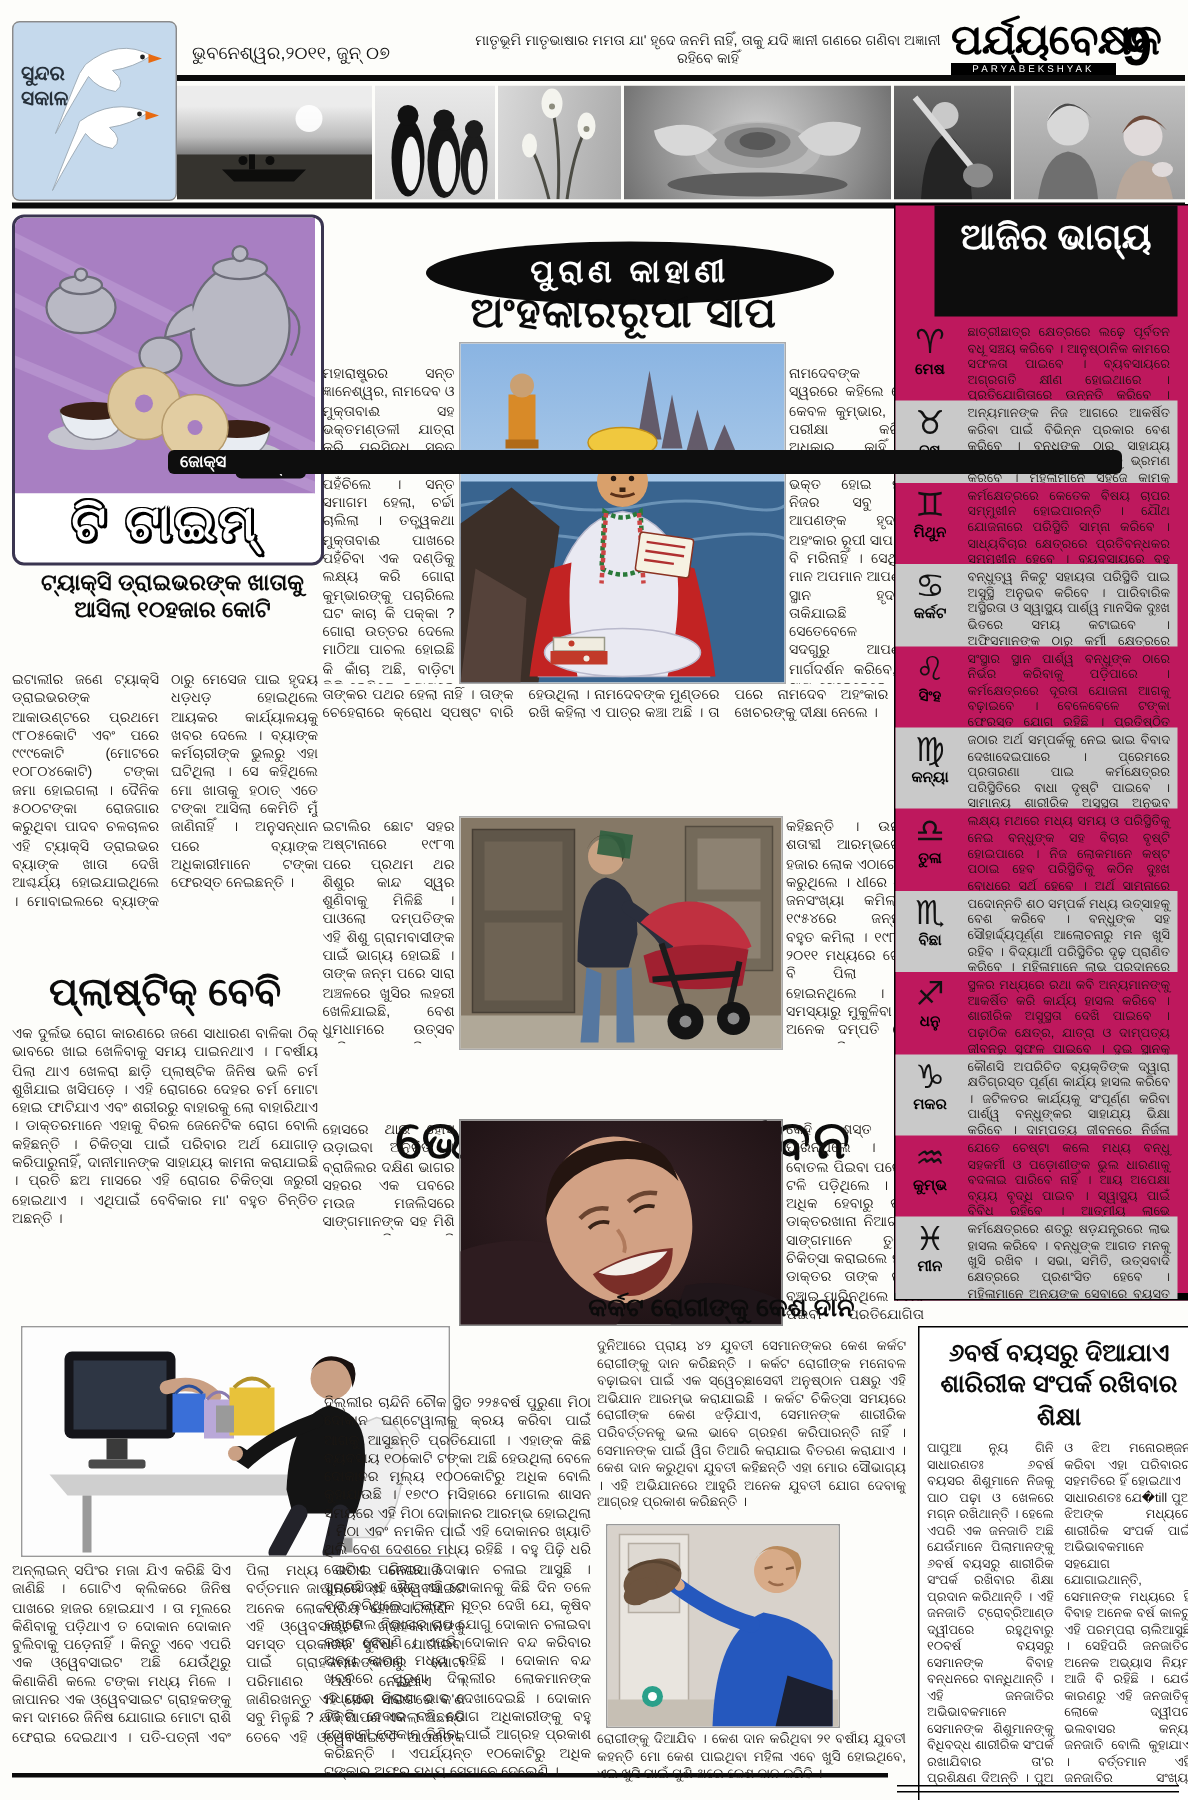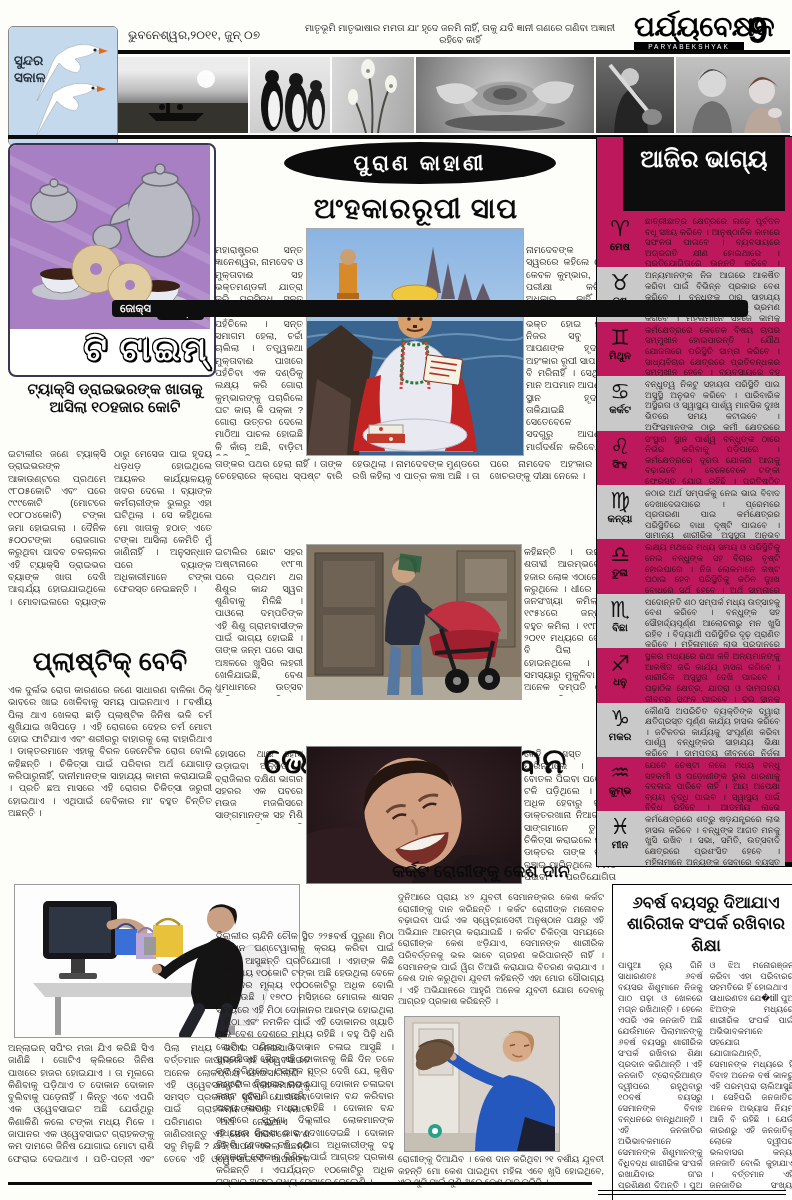--- a/index.html
+++ b/index.html
@@ -3,36 +3,36 @@
 <meta charset="utf-8">
 <style>
   html,body{margin:0;padding:0;background:#e9e7e2;}
   .page{position:relative;width:792px;height:1200px;background:#fdfdfa;margin:0 auto;
         font-family:"Liberation Sans","DejaVu Sans",sans-serif;color:#171310;overflow:hidden;}
   .abs{position:absolute;}
   .jtext{font-size:9.5px;line-height:12.3px;text-align:justify;color:#1b1713;overflow:hidden;}
   .head{font-weight:900;color:#0b0b0b;text-align:center;line-height:1.22;}
   .rule{background:#0b0b0b;}
   
-  .masthead{left:8px;top:14px;width:108px;height:118px;background:#c5d9ec;border:1px solid #8a8a8a;border-radius:5px;overflow:hidden;margin-top:12px;}
+  .masthead{left:8px;top:14px;width:108px;height:118px;background:#c5d9ec;border:1px solid #8a8a8a;border-radius:5px;overflow:hidden;}
   .masthead-label{position:absolute;left:5px;top:26px;width:50px;font-size:13.5px;font-weight:700;color:#26303a;line-height:1.25;}
   .dateline{left:128px;top:28px;width:200px;font-size:12px;color:#111;}
-  .tagline{left:304px;top:22px;width:312px;font-size:9.5px;line-height:12px;text-align:center;color:#111;}
+  .tagline{left:316px;top:22px;width:312px;font-size:9.5px;line-height:12px;text-align:center;color:#111;}
   .logo{left:634px;top:13px;width:110px;text-align:center;}
   .logo-main{font-size:28px;font-weight:900;letter-spacing:-0.5px;color:#000;line-height:1;}
   .logo-bar{margin-top:1px;background:#000;color:#fff;font-size:6.5px;letter-spacing:2px;height:10px;line-height:10px;}
   .pagenum{left:748px;top:10px;font-size:36px;font-weight:900;color:#000;}
   .strip{left:118px;top:57px;width:672px;height:76px;display:flex;gap:2px;overflow:hidden;}
   .tile{height:76px;position:relative;overflow:hidden;flex:none;}
   
   .teabox{left:8px;top:143px;width:204px;height:230px;border:2px solid #3a3550;border-radius:8px;overflow:hidden;background:#fff;}
   .joketag{position:absolute;right:44px;top:157px;background:#0e0e0e;color:#fff;font-size:11px;font-weight:700;
            padding:2px 8px;border-radius:4px;z-index:5;}
   .teatime{position:absolute;left:8px;top:330px;width:204px;text-align:center;font-size:33px;font-weight:900;color:#ffffff;
-           text-shadow:2px 2px 0 #000,-1px -1px 0 #000,1px -1px 0 #000,-1px 1px 0 #000,2px 0 0 #000,0 2px 0 #000;letter-spacing:2px;z-index:5;margin-left:36px;}
+           text-shadow:2px 2px 0 #000,-1px -1px 0 #000,1px -1px 0 #000,-1px 1px 0 #000,2px 0 0 #000,0 2px 0 #000;letter-spacing:2px;z-index:5;}
   
   .sb-frame{left:596px;top:136px;width:200px;height:731px;border:1px solid #000;border-bottom:5px solid #000;background:#be185d;box-sizing:border-box;}
   .sb-head{position:absolute;left:26px;top:0;width:162px;height:74px;background:#0d0d0d;color:#fff;
            font-size:24px;font-weight:900;text-align:center;line-height:1.3;padding-top:6px;box-sizing:border-box;}
   .horo-list{position:absolute;left:0;top:76px;width:188px;}
   .horo-row{display:flex;height:54.4px;overflow:hidden;}
   .horo-row.alt{background:#c9c9c9;}
   .horo-icon{width:46px;flex:none;text-align:center;padding-top:4px;}
   .hglyph{font-size:22px;line-height:24px;color:#111;font-family:"DejaVu Sans",sans-serif;}
   .hsign{font-size:10px;font-weight:900;color:#000;font-family:Liberation Serif, serif;}
@@ -230,21 +230,21 @@
       <path d="M196,62 Q168,72 150,88 L144,84" stroke="#141414" stroke-width="10" fill="none" stroke-linecap="round"></path>
       <circle cx="142" cy="84" r="5" fill="#caa084"></circle>
       <path d="M184,124 L170,150 M212,124 L206,150" stroke="#23232a" stroke-width="12" stroke-linecap="round"></path>
     </svg>
   </div>
   <div class="abs jtext" style="left:8px;top:1042px;width:302px;height:134px;column-count:2;column-gap:10px;">
     <span>ଅନ୍ଲାଇନ୍ ସପିଂର ମଜା ଯିଏ କରିଛି ସିଏ ଜାଣିଛି । ଗୋଟିଏ କ୍ଲିକରେ ଜିନିଷ ପାଖରେ ହାଜର ହୋଇଯାଏ । ତା ମୂଲରେ କିଣିବାକୁ ପଡ଼ିଥାଏ ତ ଦୋକାନ ଦୋକାନ ବୁଲିବାକୁ ପଡ଼େନାହିଁ । କିନ୍ତୁ ଏବେ ଏପରି ଏକ ଓ୍ୱେବସାଇଟ ଅଛି ଯେଉଁଥିରୁ କିଣାକିଣି କଲେ ଟଙ୍କା ମଧ୍ୟ ମିଳେ । ଜାପାନର ଏକ ଓ୍ୱେବସାଇଟ ଗ୍ରାହକଙ୍କୁ କମ ଦାମରେ ଜିନିଷ ଯୋଗାଇ ମୋଟା ରାଶି ଫେରାଇ ଦେଇଥାଏ ।</span> <span>ପତି-ପତ୍ନୀ ଏବଂ ପିଲା ମଧ୍ୟ ଉଠାଇ ନେଇପାରି । ବର୍ତ୍ତମାନ ଜାପାନରେ ଏହି ଓ୍ୱେବସାଇଟ ଅନେକ ଲୋକପ୍ରିୟ ହୋଇସାରିଲାଣି । ଏହି ଓ୍ୱେବସାଇଟଟି ଗ୍ରାହକମାନଙ୍କୁ ସମସ୍ତ ପ୍ରକାରର ସୁବିଧା ଯୋଗାଇବା ପାଇଁ ଗ୍ରାହକମାନଙ୍କଠାରୁ ମୋଟା ପରିମାଣର ଅର୍ଥ ନେଇଥାଏ । ଜାଣିରଖନ୍ତୁ ଏହି ସେବା ସାଇଟରେ କ'ଣ ସବୁ ମିଳୁଛି ? ଯଦି ଆପଣ ଏକଲା ଅଛନ୍ତି ତେବେ ଏହି ଓ୍ୱେବସାଇଟଟି ଆପଣଙ୍କ ଏକୁଟିଆପଣ ଦୂର କରିବା ପାଇଁ ଗ୍ରାହକଙ୍କ ଭଲ ମତାମତ ଗ୍ରହଣ କିୟା ସ୍ୱା ବନ୍ଧୁ ମଧ୍ୟ ଯୋଗାଣ କରିଦେଇଥାଏ ।</span>
   </div>
   <div class="abs rule" style="left:8px;top:1182px;width:584px;height:3px;"></div>
 
-  <div class="abs" style="left:284px;top:142px;width:272px;height:42px;background:#0c0c0c;border-radius:50%;color:#fff;font-size:21px;font-weight:800;text-align:center;line-height:42px;letter-spacing:3px;">ପୁରାଣ କାହାଣୀ</div>
+  <div class="abs" style="left:284px;top:161px;width:272px;height:42px;background:#0c0c0c;border-radius:50%;color:#fff;font-size:21px;font-weight:800;text-align:center;line-height:42px;letter-spacing:3px;">ପୁରାଣ କାହାଣୀ</div>
   <div class="abs head" style="left:215px;top:192px;width:402px;font-size:28px;letter-spacing:1px;">ଅଂହକାରରୂପୀ ସାପ</div>
 
   <div class="abs jtext" style="left:215px;top:244px;width:88px;height:212px;">ମହାରାଷ୍ଟ୍ରର ସନ୍ତ ଜ୍ଞାନେଶ୍ୱର, ନାମଦେବ ଓ ମୁକ୍ତାବାଈ ସହ ଭକ୍ତମଣ୍ଡଳୀ ଯାତ୍ରା କରି ପ୍ରସିଦ୍ଧ ସନ୍ତ ଗୋରାଙ୍କ ନିକଟରେ ପହଁଚିଲେ । ସନ୍ତ ସମାଗମ ହେଲା, ଚର୍ଚ୍ଚା ଚାଲିଲା । ତତ୍ତ୍ୱକଥା ମୁକ୍ତାବାଈ ପାଖରେ ପହଁଚିବା ଏକ ଦଣ୍ଡିକୁ ଲକ୍ଷ୍ୟ କରି ଗୋରା କୁମ୍ଭାରଙ୍କୁ ପଚାରିଲେ ଘଟ କାଚା କି ପକ୍କା ? ଗୋରା ଉତ୍ତର ଦେଲେ ମାଠିଆ ପାଚଲ ହୋଇଛି କି କାଁଚା ଅଛି, ବାଡ଼ିଟା ପିଟି ଦେଖିଲେ ଜଣାପଡ଼େ । ମୁକ୍ତାବାଈ ହସିଦେଇ କହିଲେ ଆମେ ବି ତ ମାଟିର ପାତ୍ର, ଏଥିରେ ଆମକୁ ଯାଞ୍ଚ କରିପାରିବ ? ସେ କାଠିଟି ନେଇ ସେଠାରେ ଉପସ୍ଥିତ ପ୍ରତ୍ୟେକ ମହାତ୍ମାଙ୍କ ମୁଣ୍ଡକୁ ଟକଟକ ବାଡ଼େଇଲେ । ସେମାନଙ୍କ ମଧ୍ୟରୁ କିଛି ଏଥିରେ ଖୁସି ହେଲେ, ଆଉ କିଛି ସାଧୁଙ୍କୁ ଏହା ଲକ୍ଷ୍ୟ ମନେହେଲା । କିନ୍ତୁ ନାମଦେବଙ୍କ ଉପାୟ ଭାରିଲା । ଜଣେ କୁମ୍ଭାର ତାଙ୍କ ଭଳି ସନ୍ତଙ୍କୁ ବାଡ଼ିରେ ପରୀକ୍ଷା କରୁଛି, ଏହା</div>
   <div class="abs" style="left:306px;top:228px;width:216px;height:226px;border:1px solid #aaa;">
     <svg width="216" height="226" viewBox="0 0 216 226">
       <defs>
           <linearGradient id="sky" x1="0" y1="0" x2="0" y2="1">
             <stop offset="0" stop-color="#8ab4e2"></stop>
             <stop offset="1" stop-color="#d5e6f2"></stop>
           </linearGradient>

